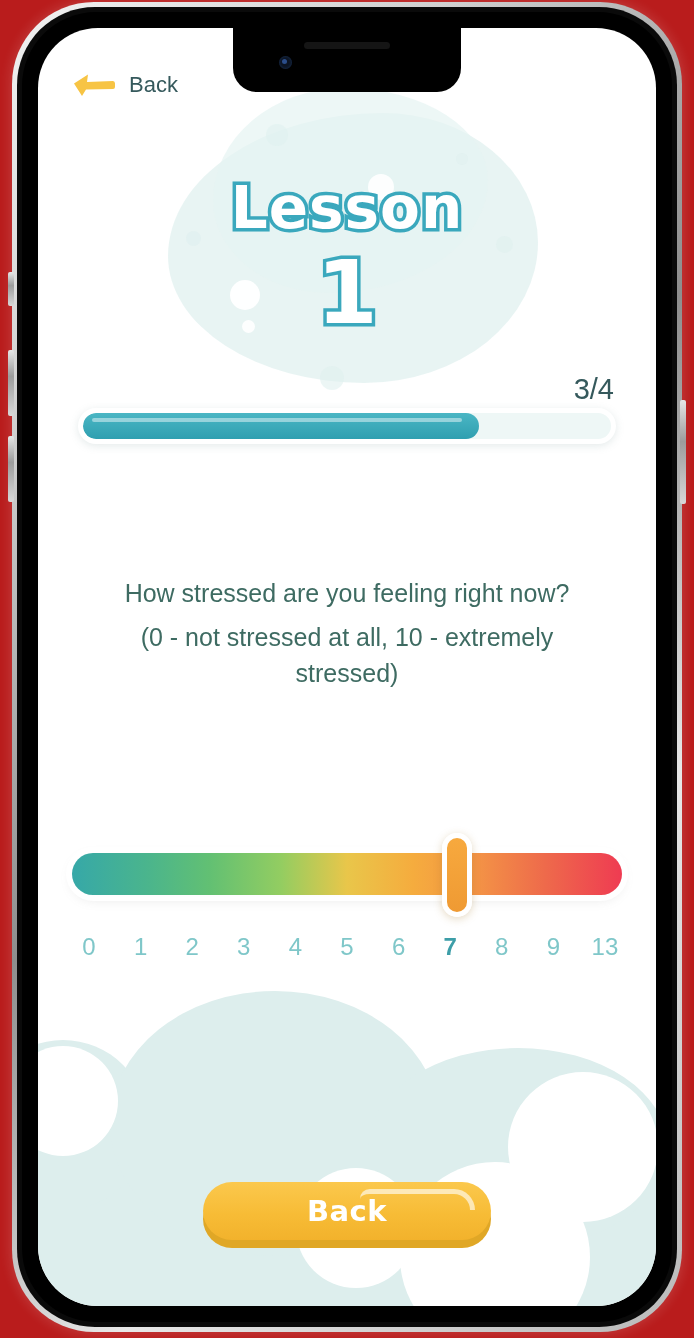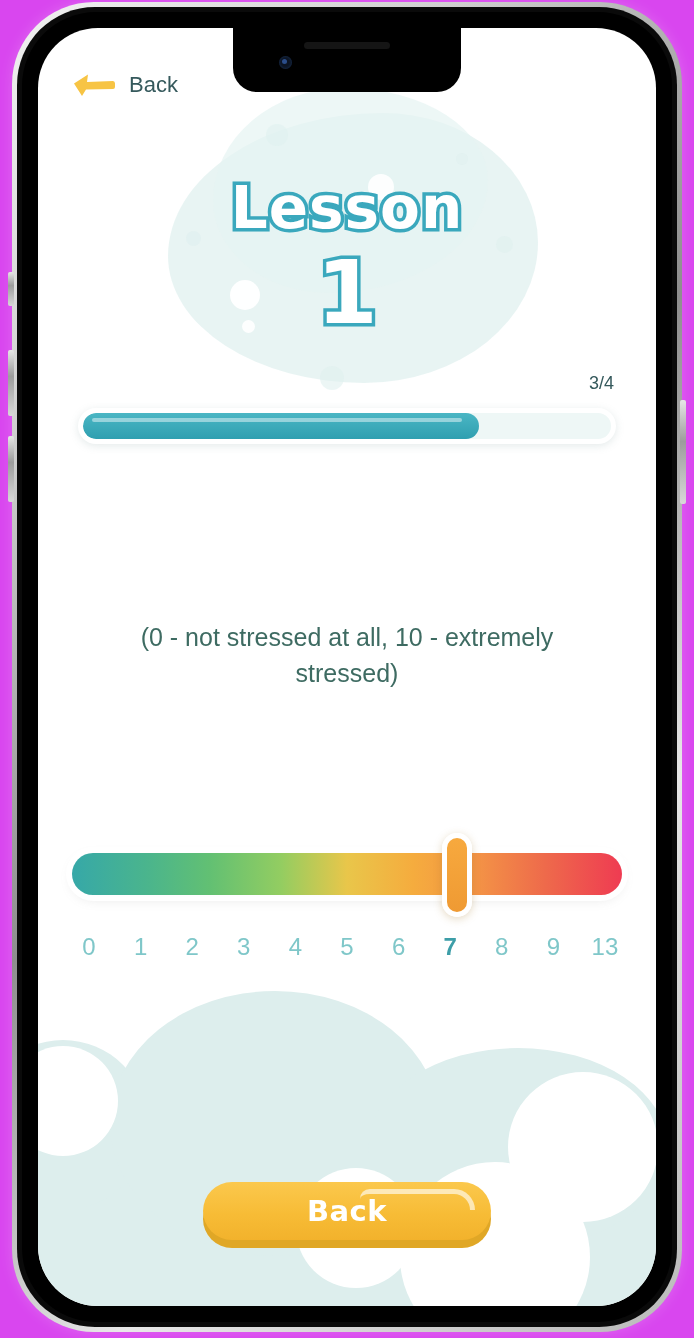--- a/index.html
+++ b/index.html
@@ -12,21 +12,21 @@
     height: 1338px;
     overflow: hidden;
     font-family: "Liberation Sans", sans-serif;
   }
 
   
   .stage {
     position: relative;
     width: 694px;
     height: 1338px;
-    background: #d946ef;
+    background: #b91c1c;
   }
 
   .phone-outer {
     position: absolute;
     left: 12px;
     top: 2px;
     width: 670px;
     height: 1330px;
     border-radius: 82px;
     background: linear-gradient(135deg, #f2f2f2 0%, #cfcfcf 22%, #8e8e8e 48%, #e8e8e8 72%, #b9b9b9 100%);
@@ -213,21 +213,21 @@
     -webkit-text-stroke: 7px #3aa8bd;
     paint-order: stroke fill;
     line-height: 1;
   }
 
   
   .progress-count {
     position: absolute;
     right: 42px;
     top: 345px;
-    font-size: 18px;
+    font-size: 29px;
     color: #35595c;
     font-family: "Liberation Sans", sans-serif;
   }
   .progress-shell {
     position: absolute;
     left: 40px;
     top: 380px;
     width: 538px;
     height: 36px;
     border-radius: 18px;
@@ -455,20 +455,21 @@
       <div class="progress-count">3/4</div>
 
       <div class="progress-shell">
         <div class="progress-track">
           <div class="progress-fill" id="progressFill" style="width: 75%;">
             <div class="progress-gloss" id="progressGloss" style="width: calc(100% - 26px);"></div>
           </div>
         </div>
       </div>
 
+      <div class="q-sub">How stressed are you feeling right now?</div>
       <div class="q-hint">(0 - not stressed at all, 10 - extremely stressed)</div>
 
       <div class="slider-wrap">
         <div class="slider-track"></div>
         <div class="slider-thumb" id="sliderThumb" style="left: 70%;"></div>
       </div>
 
       <div class="scale-row" id="scaleRow">
           <span class="scale-num">0</span>
           <span class="scale-num">1</span>

